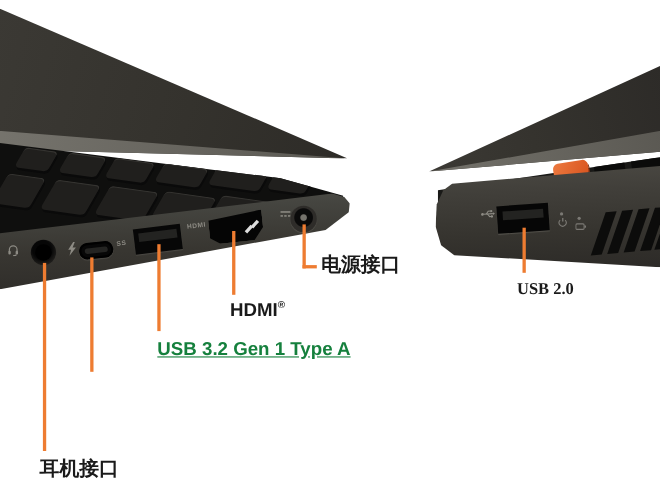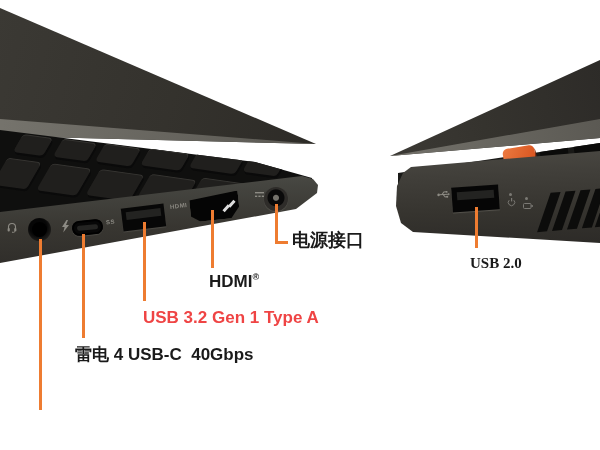--- a/index.html
+++ b/index.html
@@ -184,19 +184,19 @@
   </div>
 
   <div class="abs cline" style="left: 39px; top: 239px; height: 171px; background: rgb(238, 124, 49);"></div>
   <div class="abs cline" style="left: 82px; top: 234px; height: 104px; background: rgb(238, 124, 49);"></div>
   <div class="abs cline" style="left: 143px; top: 222px; height: 79px; background: rgb(238, 124, 49);"></div>
   <div class="abs cline" style="left: 211px; top: 210px; height: 58px; background: rgb(238, 124, 49);"></div>
   <div class="abs cline" style="left: 275px; top: 204px; height: 40px; background: rgb(238, 124, 49);"></div>
   <div class="abs cline-h" style="left: 275px; top: 241px; width: 13px; background: rgb(238, 124, 49);"></div>
   <div class="abs cline" style="left: 475px; top: 207px; height: 41px; background: rgb(238, 124, 49);"></div>
 
-  <div class="abs clabel" style="left: 75px; top: 345px; color: rgb(26, 26, 26);">雷电 4 USB-C  40Gbps</div>
-  <div class="abs clabel" style="left: 143px; top: 308px; color: #ef4444;">USB 3.2 Gen 1 Type A</div>
+  <div class="abs clabel clabel-cn" style="left: 36px; top: 416px; color: rgb(26, 26, 26);">耳机接口</div>
+  <div class="abs clabel" style="left: 143px; top: 308px; color: #15803d; text-decoration: underline;">USB 3.2 Gen 1 Type A</div>
   <div class="abs clabel" style="left: 209px; top: 272px; color: rgb(26, 26, 26);"><span>HDMI</span><sup>®</sup></div>
   <div class="abs clabel clabel-cn" style="left: 292px; top: 230px; color: rgb(26, 26, 26);">电源接口</div>
   <div class="abs clabel small-label" style="left: 470px; top: 255px; color: rgb(26, 26, 26); font-family: Liberation Serif, serif;">USB 2.0</div>
 
 </div>
 
 </body></html>

